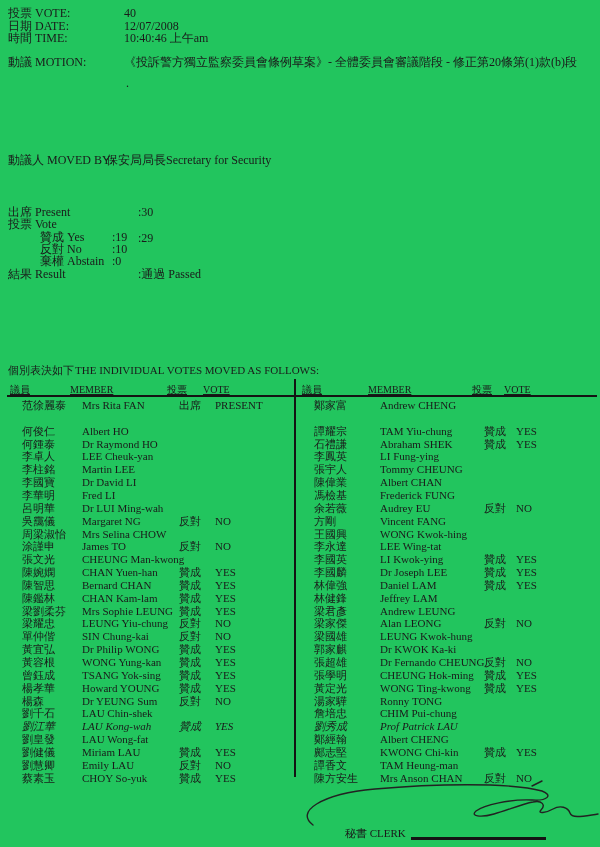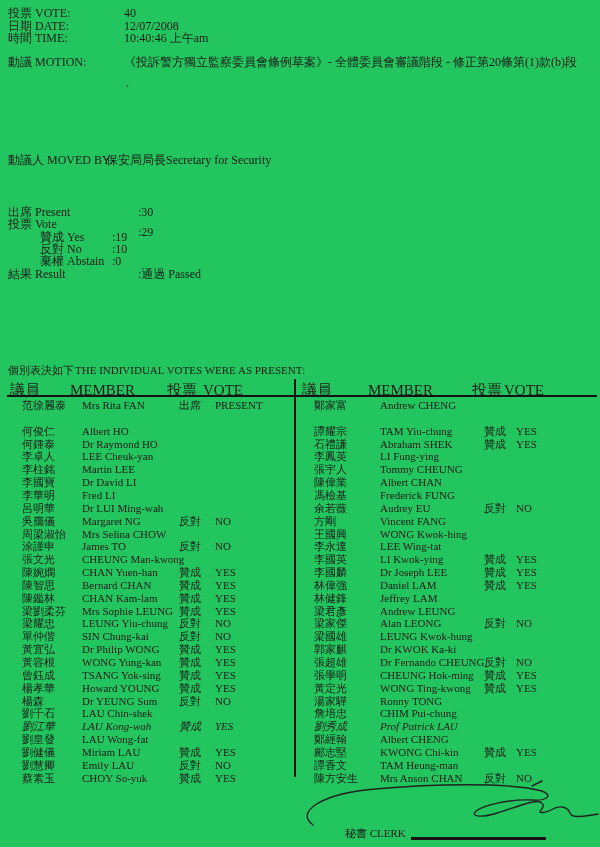--- a/index.html
+++ b/index.html
@@ -12,21 +12,21 @@
   .fs12{font-size:12px;line-height:13px;}
   .fs11{font-size:11px;line-height:12px;}
   .bold-rule{position:absolute;background:#141414;}
   
   #vote-rows{position:absolute;top:399px;left:0;width:600px;height:400px;}
   .vrow{position:absolute;left:12px;width:600px;height:13px;padding-left:8px;}
   .vrow span{position:absolute;top:0;font-size:11px;line-height:12px;white-space:nowrap;}
   .nl{left:10px}.ml{left:70px}.vcl{left:167px}.vel{left:203px}
   .nr{left:302px}.mr{left:368px}.vcr{left:472px}.ver{left:504px}
   
-  .th{font-size:15px;line-height:12px;text-decoration:underline;}
+  .th{font-size:10px;line-height:12px;text-decoration:underline;}
   svg{display:block;}
 </style>
 </head>
 <body>
 
 <div class="page">
 
   <span class="abs fs12" style="top:7px;left:8px">投票 VOTE:</span>
   <span class="abs fs12" style="top:7px;left:124px">40</span>
   <span class="abs fs12" style="top:20px;left:8px">日期 DATE:</span>
@@ -37,32 +37,32 @@
   <span class="abs fs12" style="top:56px;left:8px">動議 MOTION:</span>
   <span class="abs fs12" style="top:56px;left:124px">《投訴警方獨立監察委員會條例草案》- 全體委員會審議階段 - 修正第20條第(1)款(b)段</span>
   <span class="abs fs12" style="top:77px;left:126px">.</span>
 
   <span class="abs fs12" style="top:154px;left:8px">動議人 MOVED BY:</span>
   <span class="abs fs12" style="top:154px;left:106px">保安局局長Secretary for Security</span>
 
   <span class="abs fs12" style="top:206px;left:8px">出席 Present</span>
   <span class="abs fs12" style="top:206px;left:138px">:30</span>
   <span class="abs fs12" style="top:218px;left:8px">投票 Vote</span>
-  <span class="abs fs12" style="top:226px;left:138px">:29</span>
+  <span class="abs fs12" style="top:232px;left:138px">:29</span>
   <span class="abs fs12" style="top:231px;left:40px">贊成 Yes</span>
   <span class="abs fs12" style="top:231px;left:112px">:19</span>
   <span class="abs fs12" style="top:243px;left:40px">反對 No</span>
   <span class="abs fs12" style="top:243px;left:112px">:10</span>
   <span class="abs fs12" style="top:255px;left:40px">棄權 Abstain</span>
   <span class="abs fs12" style="top:255px;left:112px">:0</span>
   <span class="abs fs12" style="top:268px;left:8px">結果 Result</span>
   <span class="abs fs12" style="top:268px;left:138px">:通過 Passed</span>
 
   <span class="abs fs11" style="top:364px;left:8px">個別表決如下</span>
-  <span class="abs fs11" style="top:364px;left:75px">THE INDIVIDUAL VOTES WERE AS PRESENT:</span>
+  <span class="abs fs11" style="top:364px;left:75px">THE INDIVIDUAL VOTES MOVED AS FOLLOWS:</span>
 
   <span class="abs th" style="top:384px;left:10px">議員</span>
   <span class="abs th" style="top:384px;left:70px">MEMBER</span>
   <span class="abs th" style="top:384px;left:167px">投票</span>
   <span class="abs th" style="top:384px;left:203px">VOTE</span>
 
   <span class="abs th" style="top:384px;left:302px">議員</span>
   <span class="abs th" style="top:384px;left:368px">MEMBER</span>
   <span class="abs th" style="top:384px;left:472px">投票</span>
   <span class="abs th" style="top:384px;left:504px">VOTE</span>

